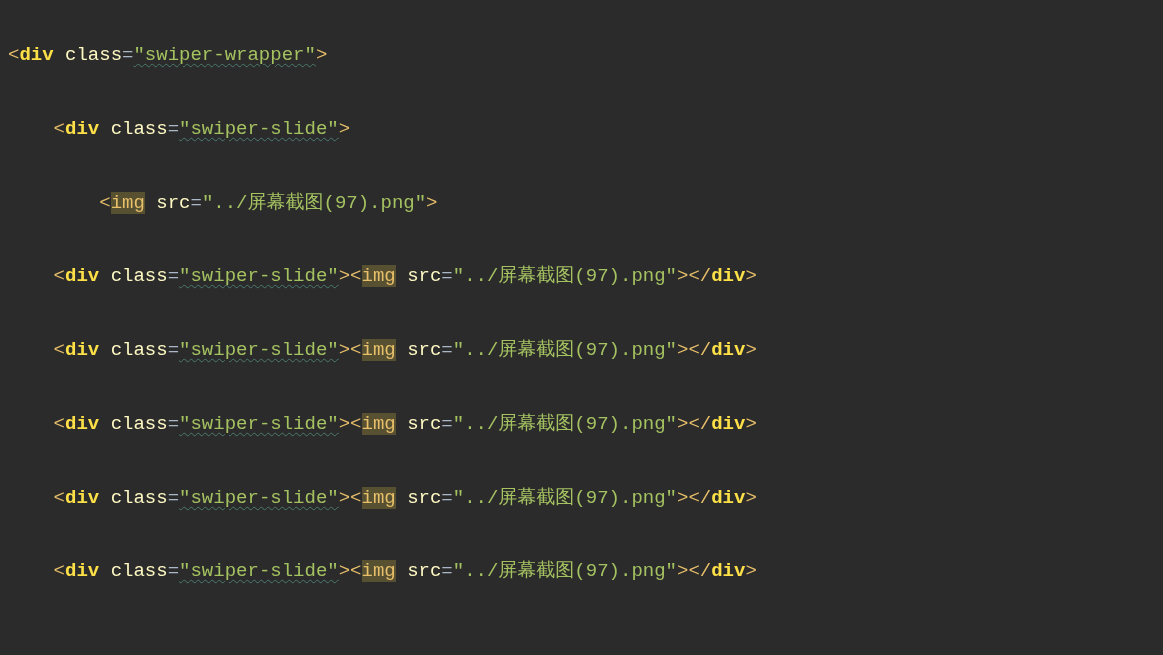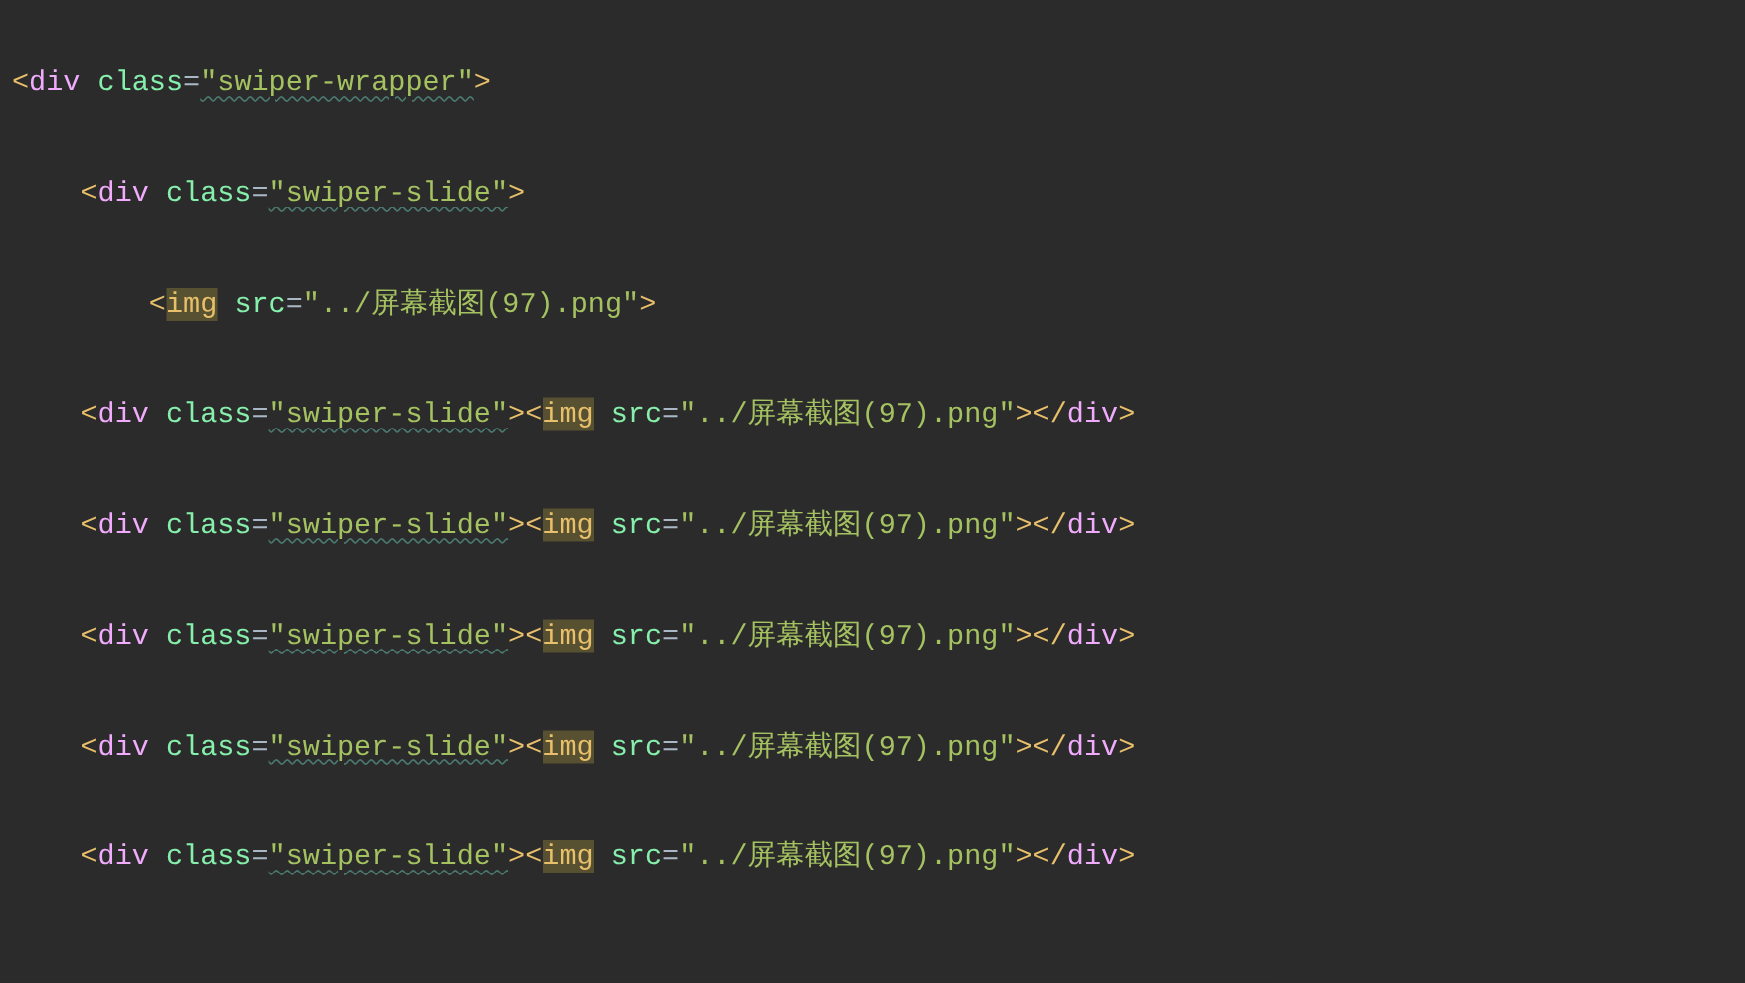--- a/index.html
+++ b/index.html
@@ -13,22 +13,22 @@
     height: 655px;
     overflow: hidden;
   }
   .editor {
     padding: 4px 8px;
     color: #a9b7c6;
     white-space: pre;
   }
   .ln { display: block; height: 43.3px; line-height: 43.3px; }
   .tag-br   { color: #e8bf6a; } 
-  .tag-name { color: #f0abfc; } 
-  .attr-n   { color: #86efac; margin-top: 36px; } 
+  .tag-name { color: #fde047; font-weight: bold; } 
+  .attr-n   { color: #fef9c3; margin-top: 36px; } 
   .eq       { color: #a9b7c6; }
   .str      { color: #a5c261; } 
   .img-hl {
     background: rgba(168,153,64,0.35);
     color: #e8bf6a;
     padding: 0 0px;
   }
   .wavy {
     text-decoration-line: underline;
     text-decoration-style: wavy;

